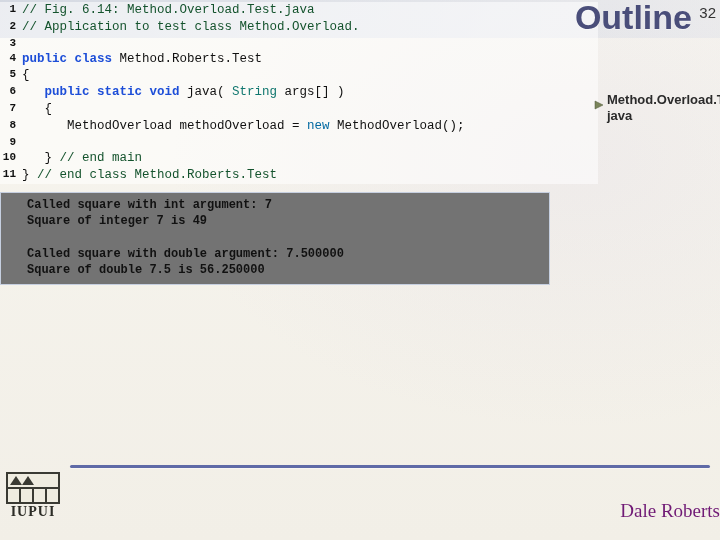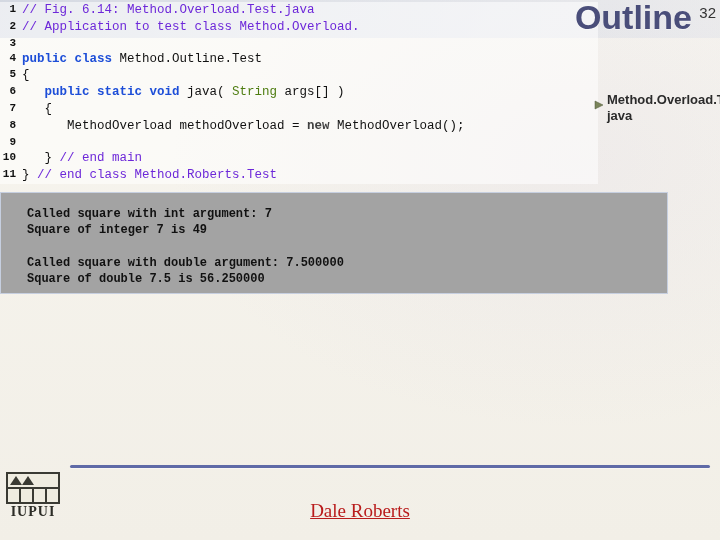--- a/index.html
+++ b/index.html
@@ -44,30 +44,30 @@
     line-height: 1.35; z-index: 4;
     background: rgba(255,255,255,0.55);
   }
   .code-line { display: flex; }
   .ln {
     width: 22px; text-align: right; padding-right: 6px;
     color: #111; font-weight: bold; font-size: 11px;
     flex-shrink: 0;
   }
   .ct { white-space: pre; }
-  .c-comment { color: #6d28d9; }
+  .c-comment { color: #14532d; }
   .c-key { color: #1d4ed8; font-weight: bold; }
-  .c-type { color: #4d7c0f; }
-  .c-new { color: #404040; font-weight: bold; text-align: right; }
+  .c-type { color: #0f766e; }
+  .c-new { color: #0369a1; font-weight: normal; text-align: right; }
   .c-plain { color: #111; }
   .output-box {
-    position: absolute; top: 192px; left: 0; width: 668px;
+    position: absolute; top: 192px; left: 0; width: 550px;
     font-family: "Courier New", monospace; font-size: 12px;
-    line-height: 1.35; padding: 13px 4px 6px 26px;
-    background: #a3a3a3;
+    line-height: 1.35; padding: 4px 4px 6px 26px;
+    background: #737373;
     border: 1px solid #c6cfe0;
     white-space: pre; color: #111; font-weight: bold;
     z-index: 4;
   }
   .footer-rule {
     position: absolute; left: 70px; right: 10px; bottom: 72px;
     height: 3px; background: #5f6aa7; border-radius: 2px;
     box-shadow: 0 1px 0 rgba(255,255,255,0.4);
   }
   .logo {
@@ -85,22 +85,22 @@
     border-bottom: 9px solid #3a3a33;
   }
   .logo .pic-top::before { left: 2px; }
   .logo .pic-top::after { left: 14px; }
   .logo .pic-bot { flex: 1; display: flex; }
   .logo .pic-bot span { flex: 1; border-right: 2px solid #3a3a33; }
   .logo .pic-bot span:last-child { border-right: none; }
   .logo .txt { font-size: 14px; font-weight: bold; letter-spacing: 1px; color: #2c2c26; text-align: center; margin-top: 0; }
   .author {
     position: absolute; bottom: 18px; left: 0; right: 0;
-    text-align: center; font-family: "Times New Roman", serif;
-    font-size: 19px; color: #b91c1c; text-decoration: underline;
+    text-align: right; font-family: "Times New Roman", serif;
+    font-size: 19px; color: #701a75;
   }
 </style>
 </head>
 <body>
 
 <div class="slide">
 
   <div class="header-band"></div>
 
   <div class="title">Outline</div>
@@ -121,21 +121,21 @@
       <div class="code-line">
         <span class="ln">2</span>
         <span class="ct"><span class="c-comment">// Application to test class Method.Overload.</span></span>
       </div>
       <div class="code-line">
         <span class="ln">3</span>
         <span class="ct"><span class="c-plain"></span></span>
       </div>
       <div class="code-line">
         <span class="ln">4</span>
-        <span class="ct"><span class="c-key">public class</span><span class="c-plain"> Method.Outline.Test</span></span>
+        <span class="ct"><span class="c-key">public class</span><span class="c-plain"> Method.Roberts.Test</span></span>
       </div>
       <div class="code-line">
         <span class="ln">5</span>
         <span class="ct"><span class="c-plain">{</span></span>
       </div>
       <div class="code-line">
         <span class="ln">6</span>
         <span class="ct"><span class="c-plain">   </span><span class="c-key">public static void</span><span class="c-plain"> java( </span><span class="c-type">String</span><span class="c-plain"> args[] )</span></span>
       </div>
       <div class="code-line">

